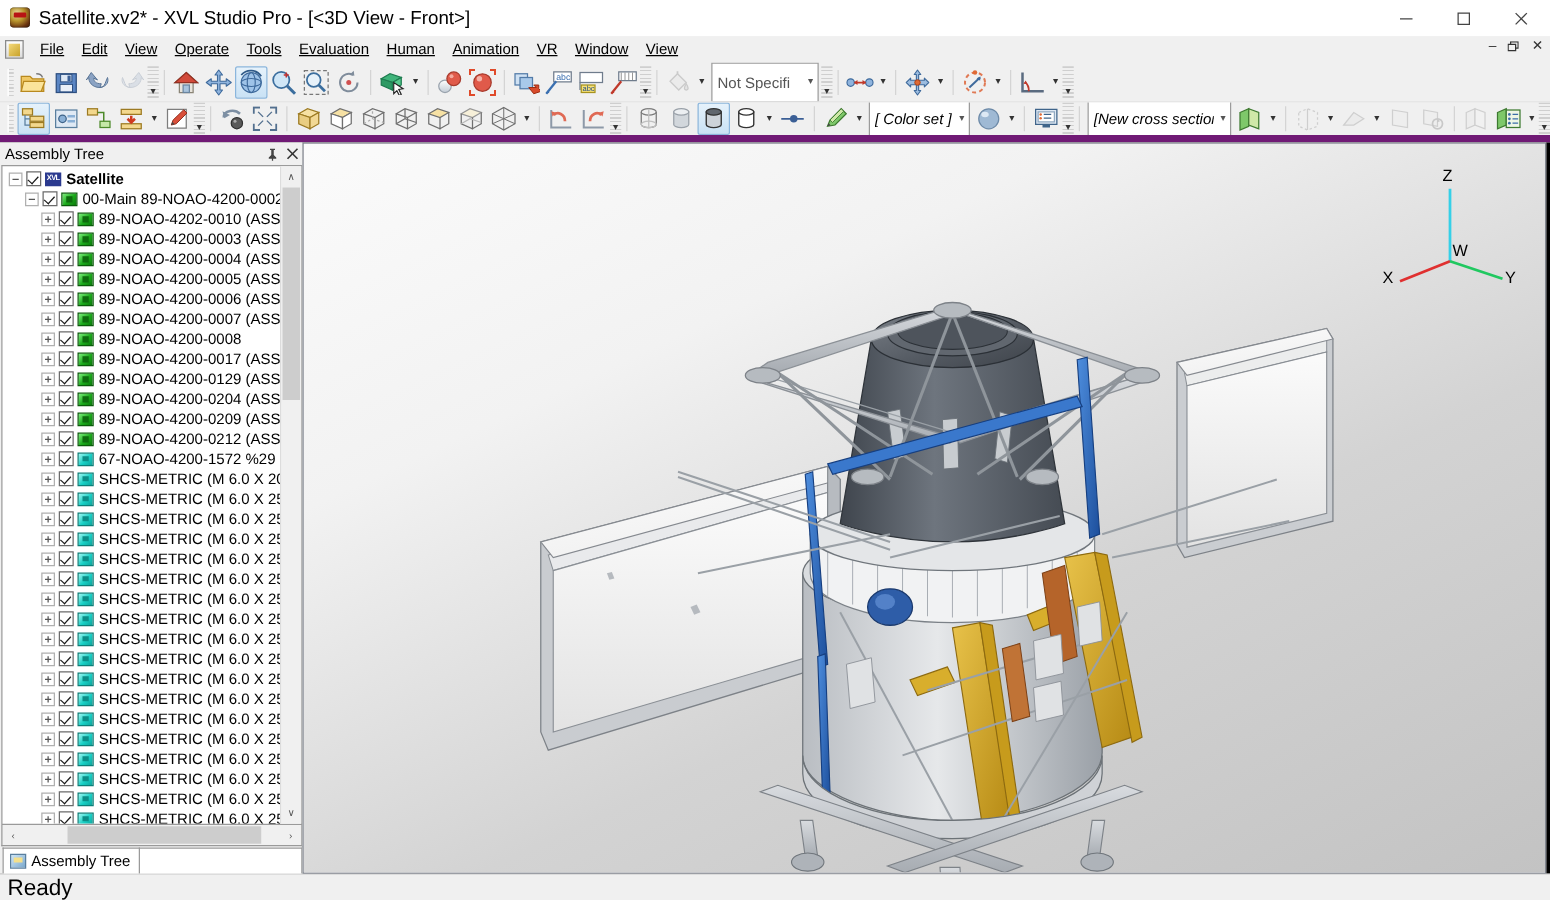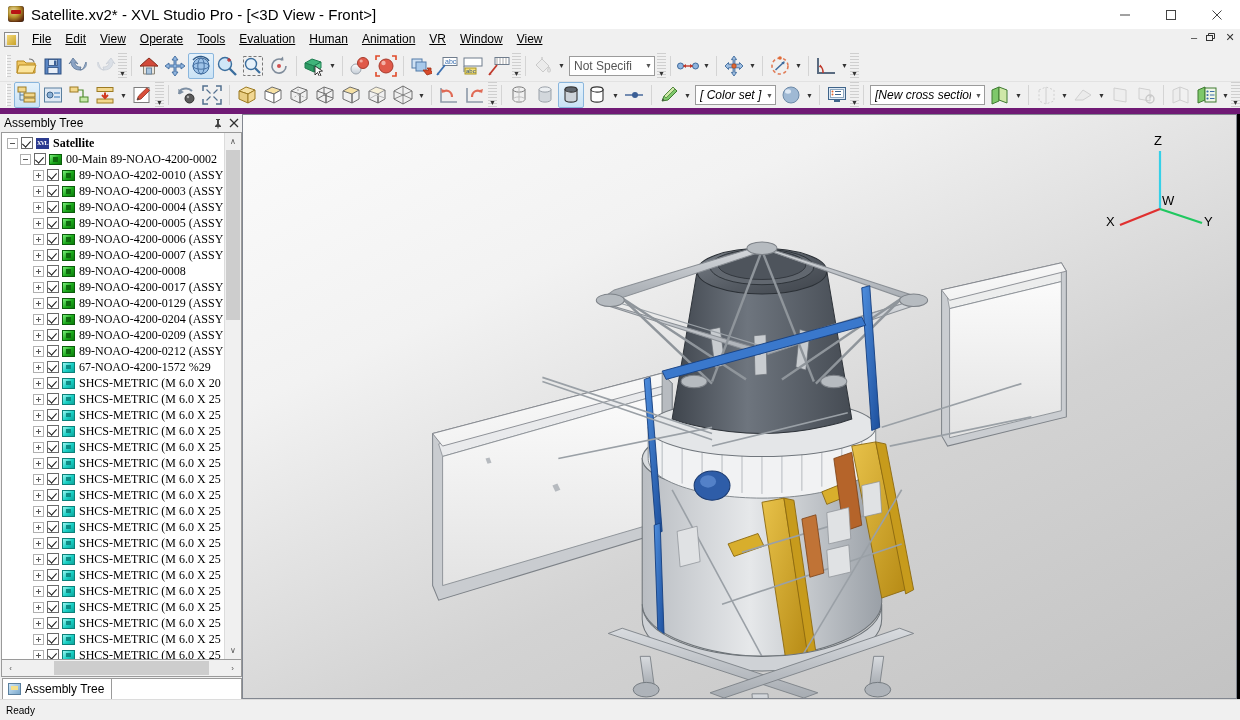--- a/index.html
+++ b/index.html
@@ -80,21 +80,21 @@
     width: 11px; height: 26px; display: flex; align-items: center; justify-content: center;
     flex: 0 0 11px; color: #333; font-size: 7px;
   }
   .tb-overflow {
     width: 9px; height: 26px; flex: 0 0 9px; display: flex; flex-direction: column;
     align-items: center; justify-content: flex-end; padding-bottom: 2px;
     background-image: repeating-linear-gradient(to bottom, #cfcfcf 0, #cfcfcf 1px, transparent 1px, transparent 3px);
   }
   .tb-overflow span { font-size: 7px; color: #333; line-height: 6px; }
   .tb-combo {
-    height: 20px; border: 1px solid #9b9b9b; background: #fff; display: flex; align-items: center;
+    height: 32px; border: 1px solid #9b9b9b; background: #fff; display: flex; align-items: center;
     padding: 0 2px 0 4px; font-size: 12px; color: #000; margin: 0 2px; position: relative;
   }
   .tb-combo.disabled { color: #555; border-color: #9b9b9b; background: #fff; }
   .tb-combo .cval { white-space: nowrap; overflow: hidden; flex: 1; }
   .tb-combo .carr { font-size: 7px; color: #555; padding-left: 4px; }
   svg.ic { display: block; }
 
   
   .main { flex: 1 1 auto; display: flex; min-height: 0; background: #000000; }
 
@@ -108,21 +108,21 @@
     font-size: 12px; color: #000; padding-left: 4px; background: #f0f0f0;
   }
   .tree-header .th-title { flex: 1; }
   .th-btn { width: 16px; height: 16px; display: flex; align-items: center; justify-content: center; color: #333; font-size: 11px; }
   .tree-body {
     flex: 1 1 auto; background: #fff; border: 1px solid #9a9a9a; margin: 0 0 0 1px;
     position: relative; overflow: hidden; min-height: 0; display: flex;
   }
   .tree-scrollarea { flex: 1 1 auto; overflow: hidden; position: relative; }
   .tree-list { padding-top: 2px; }
-  .trow { height: 16px; display: flex; align-items: center; font-size: 12px; white-space: nowrap; color: #000; font-family: Liberation Serif, serif; }
+  .trow { height: 16px; display: flex; align-items: center; font-size: 12px; white-space: nowrap; color: #000; }
   .trow .indent { flex: 0 0 auto; }
   .exp {
     width: 11px; height: 11px; flex: 0 0 11px; border: 1px solid #b0b0b0; background: #fff;
     position: relative; margin-right: 3px;
   }
   .exp::before { content: ""; position: absolute; left: 2px; top: 4px; width: 5px; height: 1px; background: #555; }
   .exp.plus::after { content: ""; position: absolute; left: 4px; top: 2px; width: 1px; height: 5px; background: #555; }
   .cb {
     width: 12px; height: 12px; flex: 0 0 12px; border: 1px solid #6b6b6b; background: #fff;
     margin-right: 3px; position: relative;
@@ -183,22 +183,22 @@
   .viewport {
     flex: 1 1 auto; position: relative; margin: 0 3px 0 0;
     border: 1px solid #828790; background: #ffffff; overflow: hidden;
   }
   .vp-inner { position: absolute; inset: 0; background: linear-gradient(155deg, #fbfbfb 0%, #f2f2f2 28%, #d3d3d3 62%, #c3c3c3 100%); }
   .axis-triad { position: absolute; right: 18px; top: 14px; width: 120px; height: 100px; }
   .axis-label { font-size: 13px; fill: #000; font-family: "Liberation Sans", sans-serif; }
 
   
   .statusbar {
-    height: 21px; flex: 0 0 21px; background: #f0f0f0; display: flex; align-items: center;
-    padding-left: 6px; font-size: 10px; color: #000; border-top: 1px solid #dcdcdc;
+    height: 21px; flex: 0 0 21px; background: #f0f0f0; display: flex; align-items: flex-start;
+    padding-left: 6px; font-size: 18px; color: #000; border-top: 1px solid #dcdcdc;
   }
 </style>
 </head>
 <body>
 
 <div id="app">
 
   <div class="titlebar">
     <div class="title-icon"></div>
     <div class="title-text">Satellite.xv2* - XVL Studio Pro - [&lt;3D View - Front&gt;]</div>

